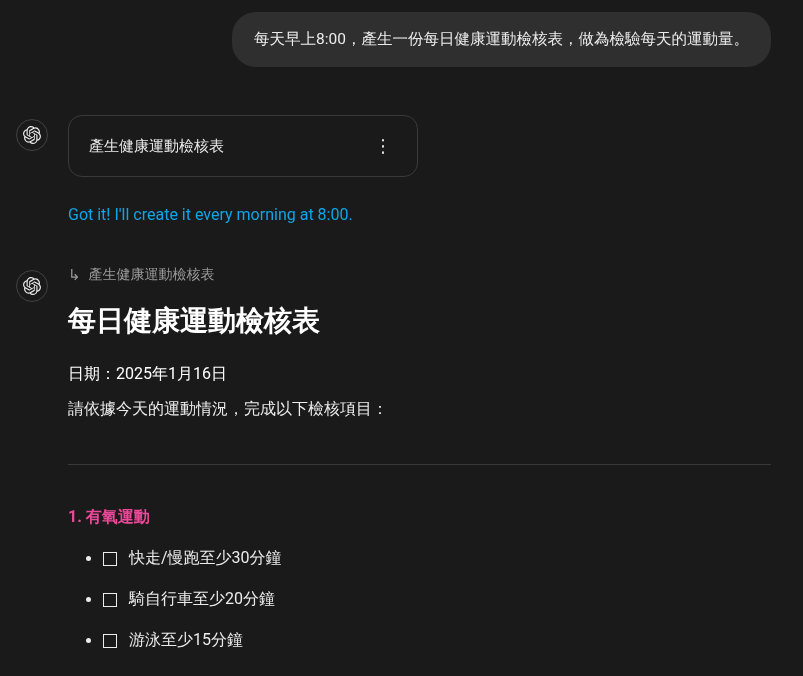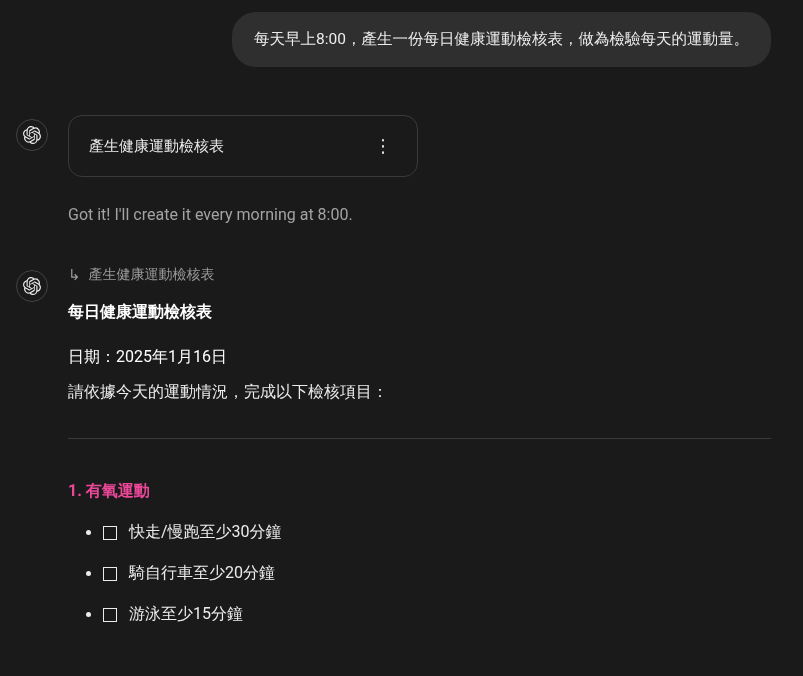--- a/index.html
+++ b/index.html
@@ -91,21 +91,21 @@
       align-items: center;
       justify-content: center;
       cursor: pointer;
       color: #ececec;
       font-size: 18px;
       letter-spacing: 0;
       line-height: 1;
     }
     .confirm-text {
       font-size: 16px;
-      color: #a3a3a3;
+      color: #0ea5e9;
     }
     .generated-row {
       display: flex;
       align-items: flex-start;
       padding-left: 16px;
     }
     .generated-content {
       flex: 1;
       padding-right: 32px;
     }
@@ -114,35 +114,35 @@
       align-items: center;
       gap: 8px;
       color: #9a9a9a;
       font-size: 14px;
       margin-bottom: 18px;
     }
     .reply-arrow {
       font-size: 15px;
     }
     .doc-title {
-      font-size: 16px;
+      font-size: 28px;
       font-weight: 700;
       color: #ffffff;
       margin-bottom: 24px;
     }
     .doc-date {
       font-size: 16px;
       font-weight: 400;
       color: #ffffff;
       margin-bottom: 14px;
     }
     .doc-instructions {
       font-size: 16px;
       color: #ececec;
-      margin-bottom: 35px;
+      margin-bottom: 44px;
     }
     .divider {
       border: none;
       border-top: 1px solid #3a3a3a;
       margin-bottom: 42px;
     }
     .section-title {
       font-size: 16px;
       font-weight: 700;
       color: #ec4899;

